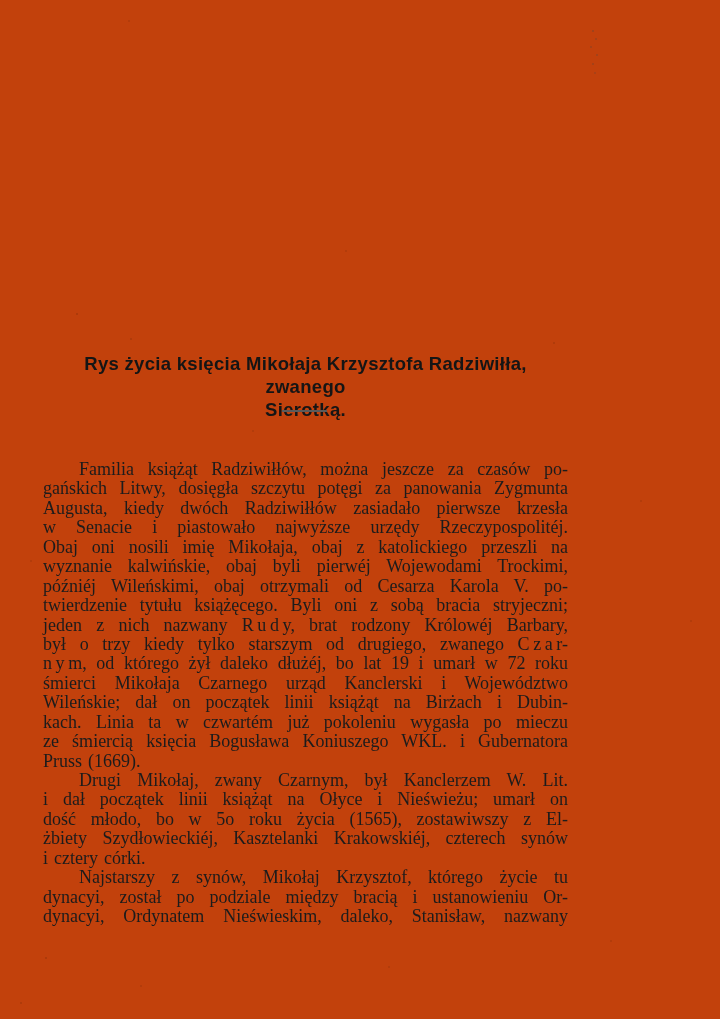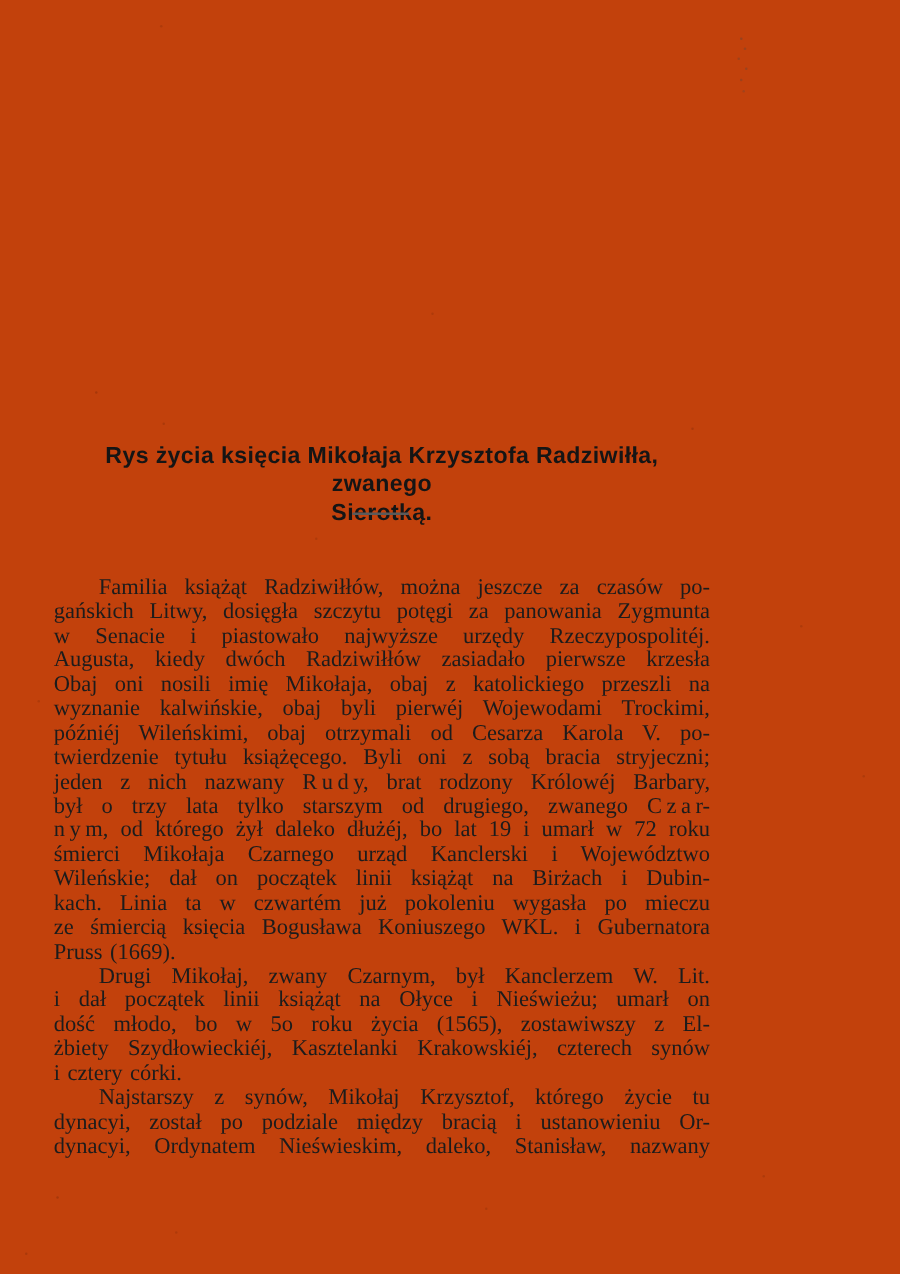--- a/index.html
+++ b/index.html
@@ -97,28 +97,28 @@
   <h1 class="title">
     <span class="tl">Rys życia księcia Mikołaja Krzysztofa Radziwiłła, zwanego</span>
     <span class="tl">Sierotką.</span>
   </h1>
 
   <div class="rule"></div>
 
   <div class="bodytext">
     <div class="ln ind">Familia książąt Radziwiłłów, można jeszcze za czasów po-</div>
     <div class="ln">gańskich Litwy, dosięgła szczytu potęgi za panowania Zygmunta</div>
+    <div class="ln">Augusta, kiedy dwóch Radziwiłłów zasiadało pierwsze krzesła</div>
     <div class="ln">w Senacie i piastowało najwyższe urzędy Rzeczypospolitéj.</div>
-    <div class="ln">Augusta, kiedy dwóch Radziwiłłów zasiadało pierwsze krzesła</div>
     <div class="ln">Obaj oni nosili imię Mikołaja, obaj z katolickiego przeszli na</div>
     <div class="ln">wyznanie kalwińskie, obaj byli pierwéj Wojewodami Trockimi,</div>
     <div class="ln">późniéj Wileńskimi, obaj otrzymali od Cesarza Karola V. po-</div>
     <div class="ln">twierdzenie tytułu książęcego. Byli oni z sobą bracia stryjeczni;</div>
     <div class="ln">jeden z nich nazwany R u d y, brat rodzony Królowéj Barbary,</div>
-    <div class="ln">był o trzy lata tylko starszym od drugiego, zwanego C z a r-</div>
+    <div class="ln">był o trzy kiedy tylko starszym od drugiego, zwanego C z a r-</div>
     <div class="ln">n y m, od którego żył daleko dłużéj, bo lat 19 i umarł w 72 roku</div>
     <div class="ln">śmierci Mikołaja Czarnego urząd Kanclerski i Województwo</div>
     <div class="ln">Wileńskie; dał on początek linii książąt na Birżach i Dubin-</div>
     <div class="ln">kach. Linia ta w czwartém już pokoleniu wygasła po mieczu</div>
     <div class="ln">ze śmiercią księcia Bogusława Koniuszego WKL. i Gubernatora</div>
     <div class="ln end">Pruss (1669).</div>
     <div class="ln ind">Drugi Mikołaj, zwany Czarnym, był Kanclerzem W. Lit.</div>
     <div class="ln">i dał początek linii książąt na Ołyce i Nieświeżu; umarł on</div>
     <div class="ln">dość młodo, bo w 5o roku życia (1565), zostawiwszy z El-</div>
     <div class="ln">żbiety Szydłowieckiéj, Kasztelanki Krakowskiéj, czterech synów</div>

